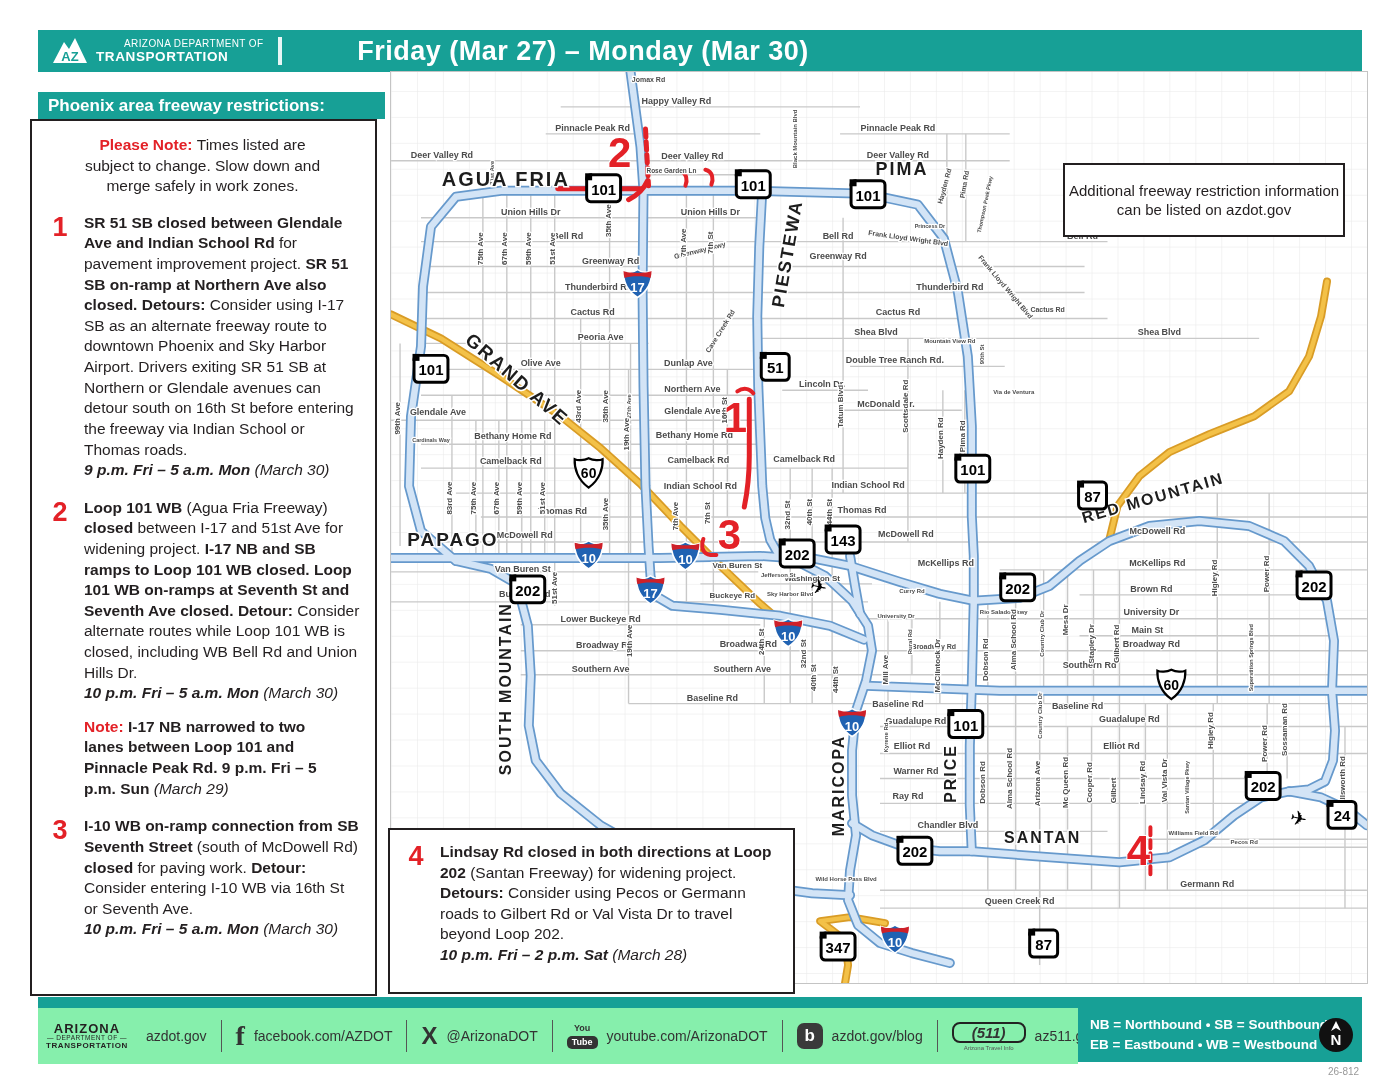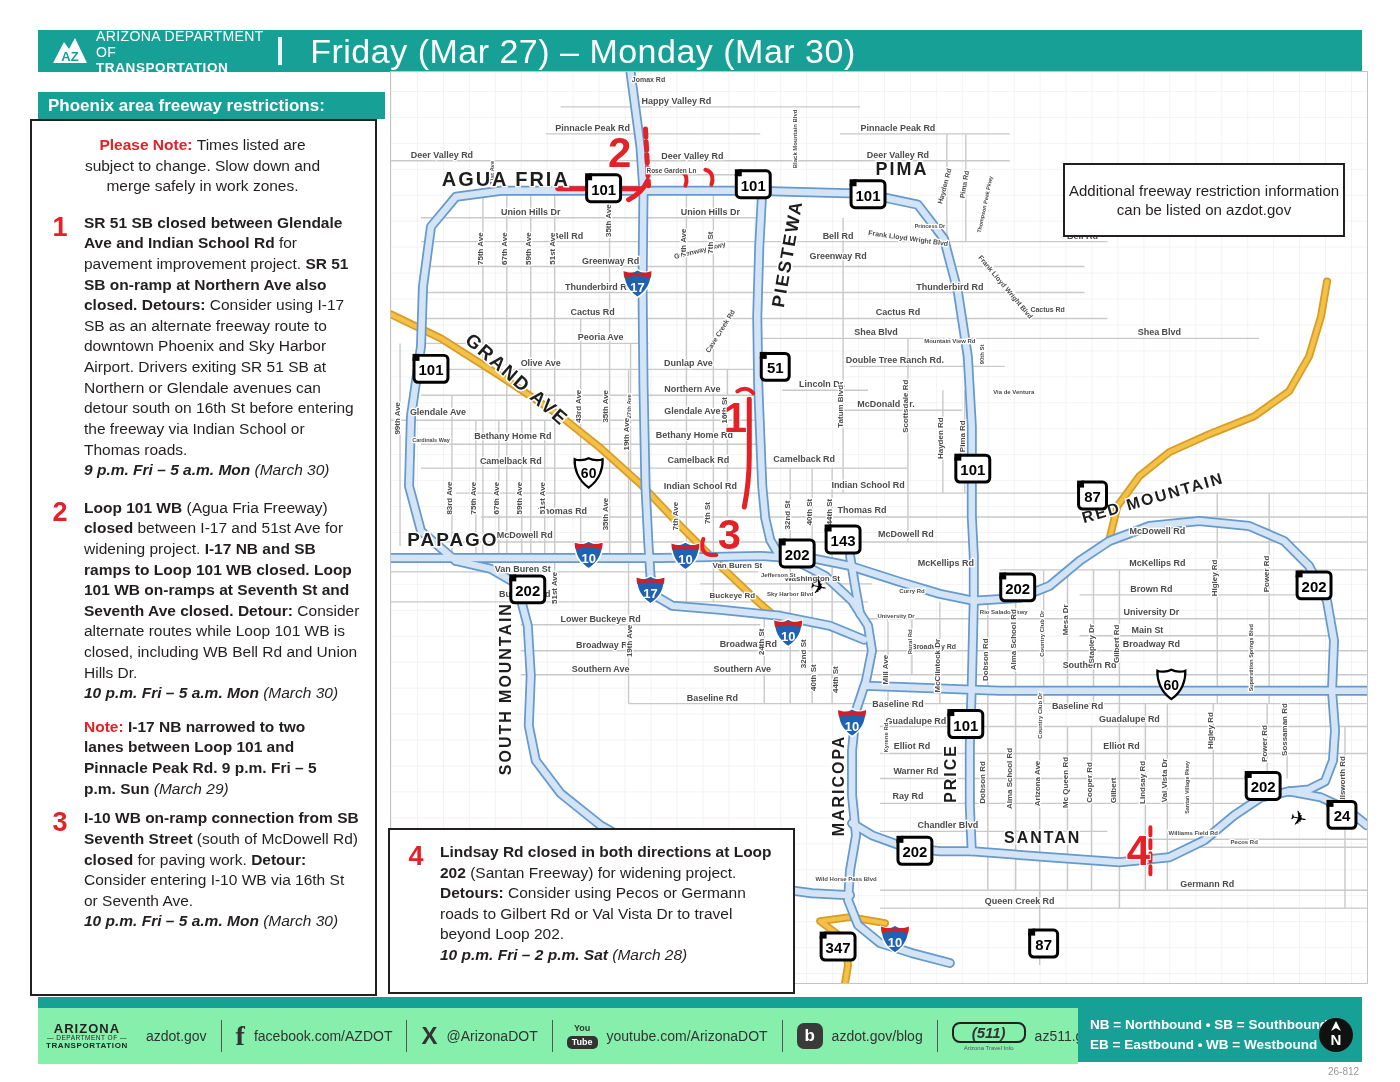--- a/index.html
+++ b/index.html
@@ -4,35 +4,35 @@
 <style>
   :root{ --teal:#17a096; --red:#e32127; --ink:#231f20; }
   html,body{margin:0;padding:0;}
   body{width:1400px;height:1082px;position:relative;background:#fff;
        font-family:"Liberation Sans",sans-serif;color:var(--ink);overflow:hidden;}
   
   .header{position:absolute;left:38px;top:30px;width:1324px;height:42px;background:var(--teal);
           display:flex;align-items:center;color:#fff;}
   .hdr-logo{display:flex;align-items:center;gap:8px;padding-left:14px;width:240px;box-sizing:border-box;}
   .az-mark{width:36px;height:30px;flex:none;}
-  .dept small{display:block;font-size:14px;letter-spacing:.4px;}
+  .dept small{display:block;font-size:10px;letter-spacing:.4px;margin-left:28px;}
   .dept b{display:block;font-size:13.5px;letter-spacing:.6px;}
   .hdr-div{width:2px;height:28px;background:#fff;opacity:.9;flex:none;}
   .hdr-title{flex:1;text-align:center;font-size:26px;font-weight:800;letter-spacing:.5px;}
-  .hdr-dates{width:602px;text-align:center;font-size:34px;font-weight:400;letter-spacing:.5px;}
+  .hdr-dates{width:602px;text-align:center;font-size:27px;font-weight:700;letter-spacing:.5px;}
   
   .panel-title{position:absolute;left:38px;top:92px;width:347px;height:27px;background:var(--teal);
                color:#fff;font-weight:800;font-size:17px;line-height:27px;padding-left:10px;box-sizing:border-box;}
   .panel-body{position:absolute;left:30px;top:119px;width:347px;height:877px;background:#fff;
               border:2px solid var(--ink);box-sizing:border-box;padding:14px 14px 0 12px;}
   .note-top{font-size:15.5px;line-height:1.33;text-align:center;width:258px;margin:0 auto 16px auto;}
   .item{display:flex;gap:8px;margin-bottom:17px;}
   .item .num{flex:none;width:32px;text-align:center;color:var(--red);font-size:27px;font-weight:800;line-height:1.05;}
   .item .body{font-size:15.5px;line-height:1.33;}
-  .subnote{margin:-4px 0 9px 40px;font-size:15.5px;line-height:1.33;width:265px;}
+  .subnote{margin:-4px 0 17px 40px;font-size:15.5px;line-height:1.33;width:265px;}
   .sg-b{font-weight:bold;} .sg-r{font-weight:bold;color:var(--red);}
   .sg-i{font-style:italic;} .sg-bi{font-weight:bold;font-style:italic;}
   
   .map{position:absolute;left:390px;top:71px;width:978px;height:913px;border:1px solid #c4c4c4;
        box-sizing:border-box;background:#fff;}
   .map svg{display:block;}
   .info-box{position:absolute;left:1063px;top:163px;width:282px;height:74px;background:#fff;
             border:2px solid var(--ink);box-sizing:border-box;display:flex;align-items:center;justify-content:center;
             text-align:center;font-size:15px;line-height:1.3;}
   .box4{position:absolute;left:388px;top:828px;width:407px;height:166px;background:#fff;

